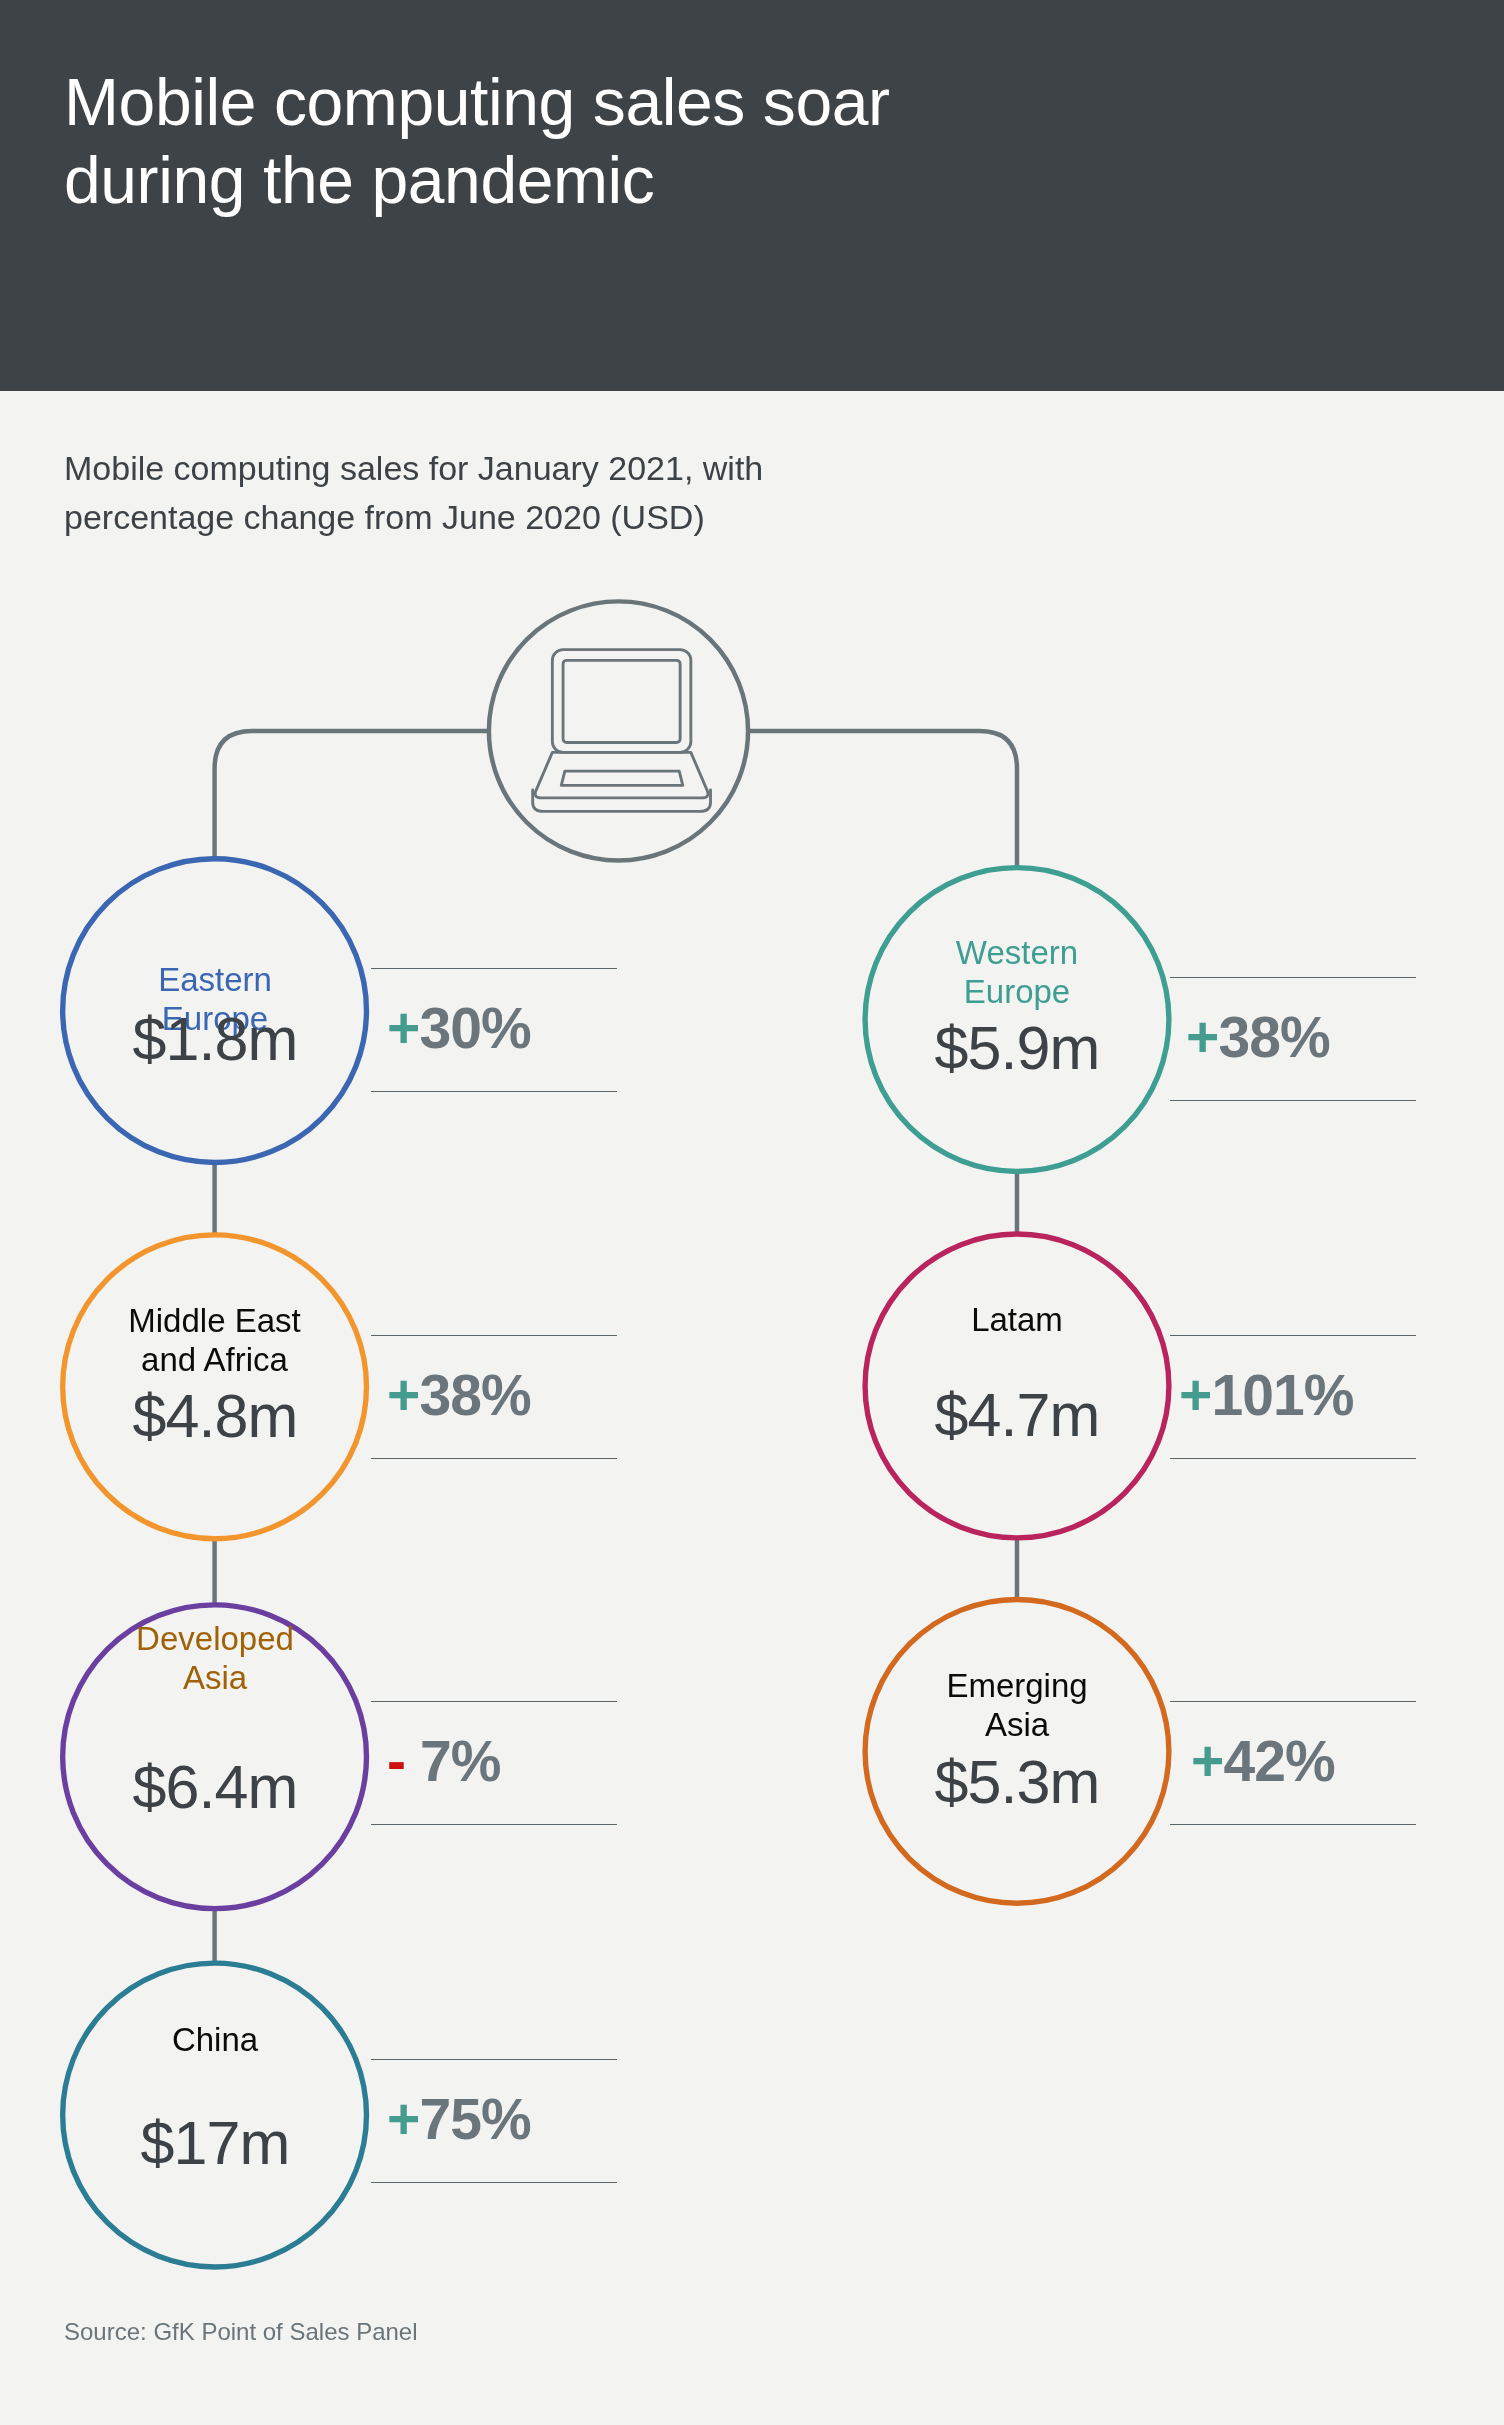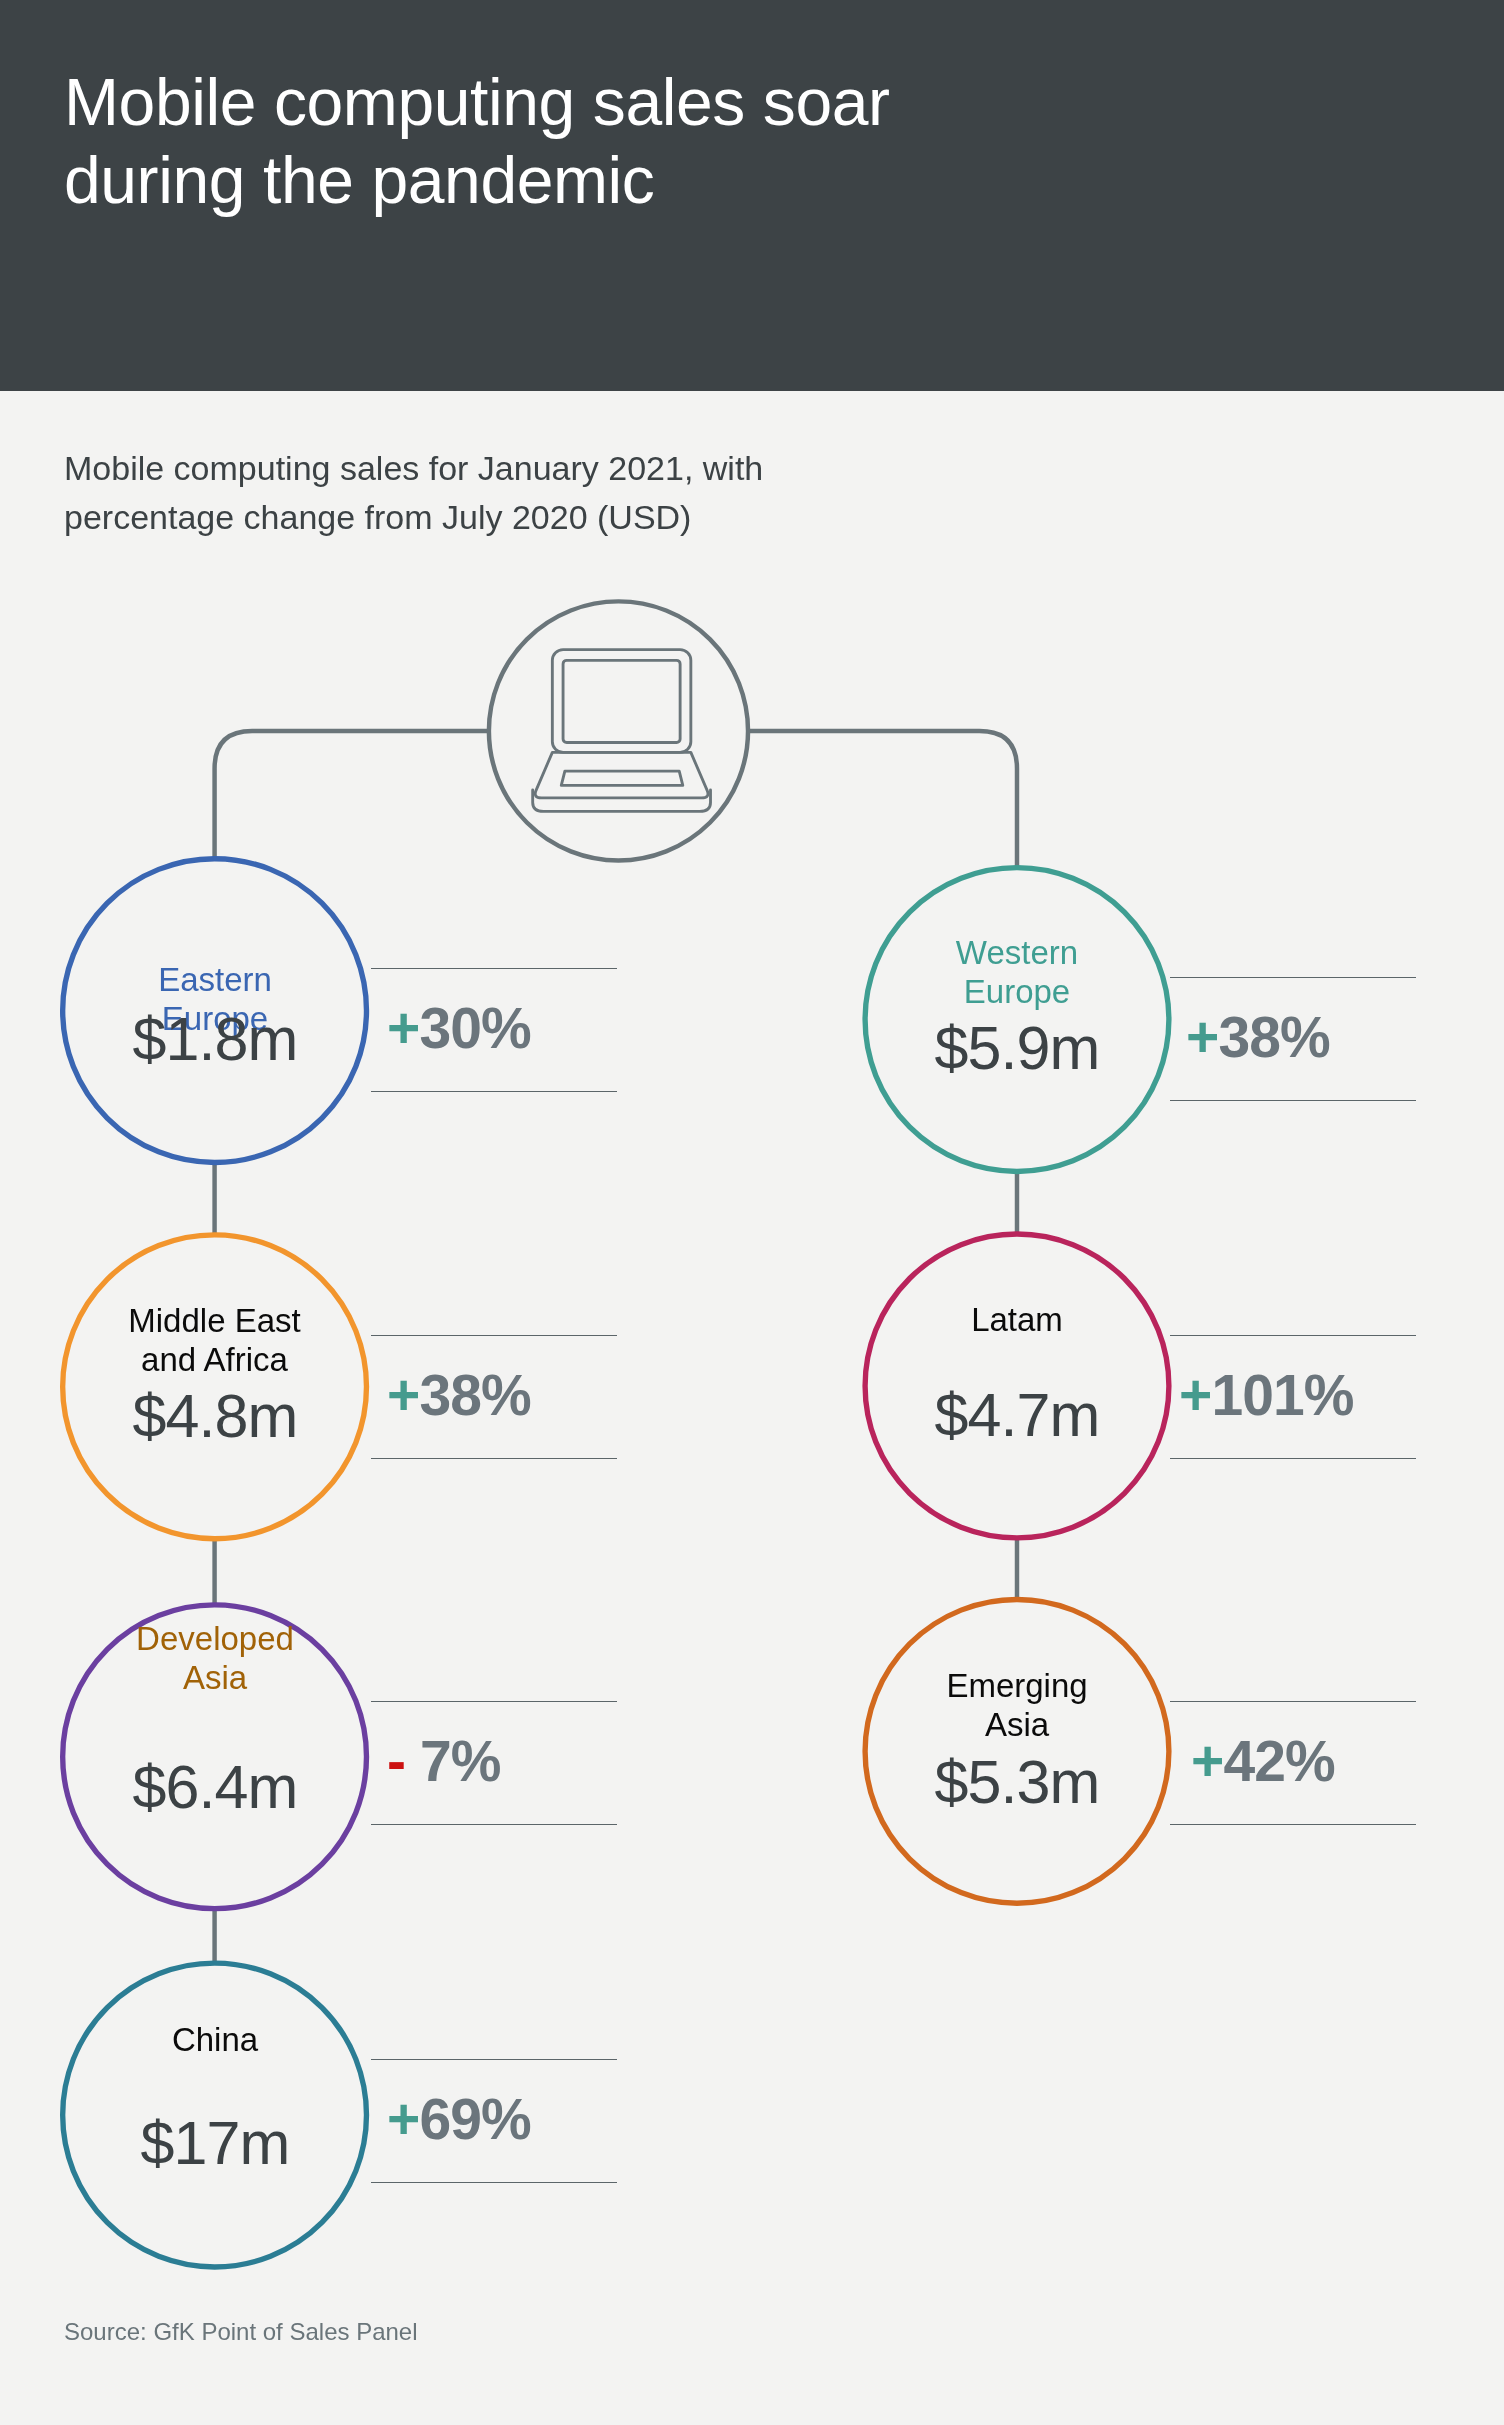--- a/index.html
+++ b/index.html
@@ -67,21 +67,21 @@
 <body>
 
 <div id="stage">
 
   <div class="header">
     <div class="header-title">Mobile computing sales soar
 during the pandemic</div>
   </div>
 
   <div class="subtitle">Mobile computing sales for January 2021, with
-percentage change from July 2020 (USD)</div>
+percentage change from June 2020 (USD)</div>
 
   <svg id="diagram" viewBox="0 0 1684 2715">
 
     <path d="M 546 818 L 282 818 Q 240 818 240 860 L 240 961" fill="none" stroke="#6A757A" stroke-width="5"></path>
 
     <path d="M 838 818 L 1096 818 Q 1138 818 1138 860 L 1138 971" fill="none" stroke="#6A757A" stroke-width="5"></path>
 
     <line x1="240" y1="1301" x2="240" y2="1382" stroke="#6A757A" stroke-width="5"></line>
     <line x1="240" y1="1722" x2="240" y2="1796" stroke="#6A757A" stroke-width="5"></line>
     <line x1="240" y1="2136" x2="240" y2="2197" stroke="#6A757A" stroke-width="5"></line>
@@ -155,21 +155,21 @@
     <div class="pct-rule" style="left:0;top:0;width:246px;"></div>
     <div class="pct-text" style="left:16px;top:27px;">
       <span class="pct-sign sign-neg">-</span>&nbsp;<span>7%</span>
     </div>
     <div class="pct-rule" style="left:0;top:123px;width:246px;"></div>
   </div>
 
   <div class="pct-block" style="left:371px;top:2059px;width:246px;height:125px;">
     <div class="pct-rule" style="left:0;top:0;width:246px;"></div>
     <div class="pct-text" style="left:16px;top:27px;">
-      <span class="pct-sign sign-pos">+</span><span>69%</span>
+      <span class="pct-sign sign-pos">+</span><span>75%</span>
     </div>
     <div class="pct-rule" style="left:0;top:123px;width:246px;"></div>
   </div>
 
   <div class="pct-block" style="left:1170px;top:977px;width:246px;height:125px;">
     <div class="pct-rule" style="left:0;top:0;width:246px;"></div>
     <div class="pct-text" style="left:16px;top:27px;">
       <span class="pct-sign sign-pos">+</span><span>38%</span>
     </div>
     <div class="pct-rule" style="left:0;top:123px;width:246px;"></div>

